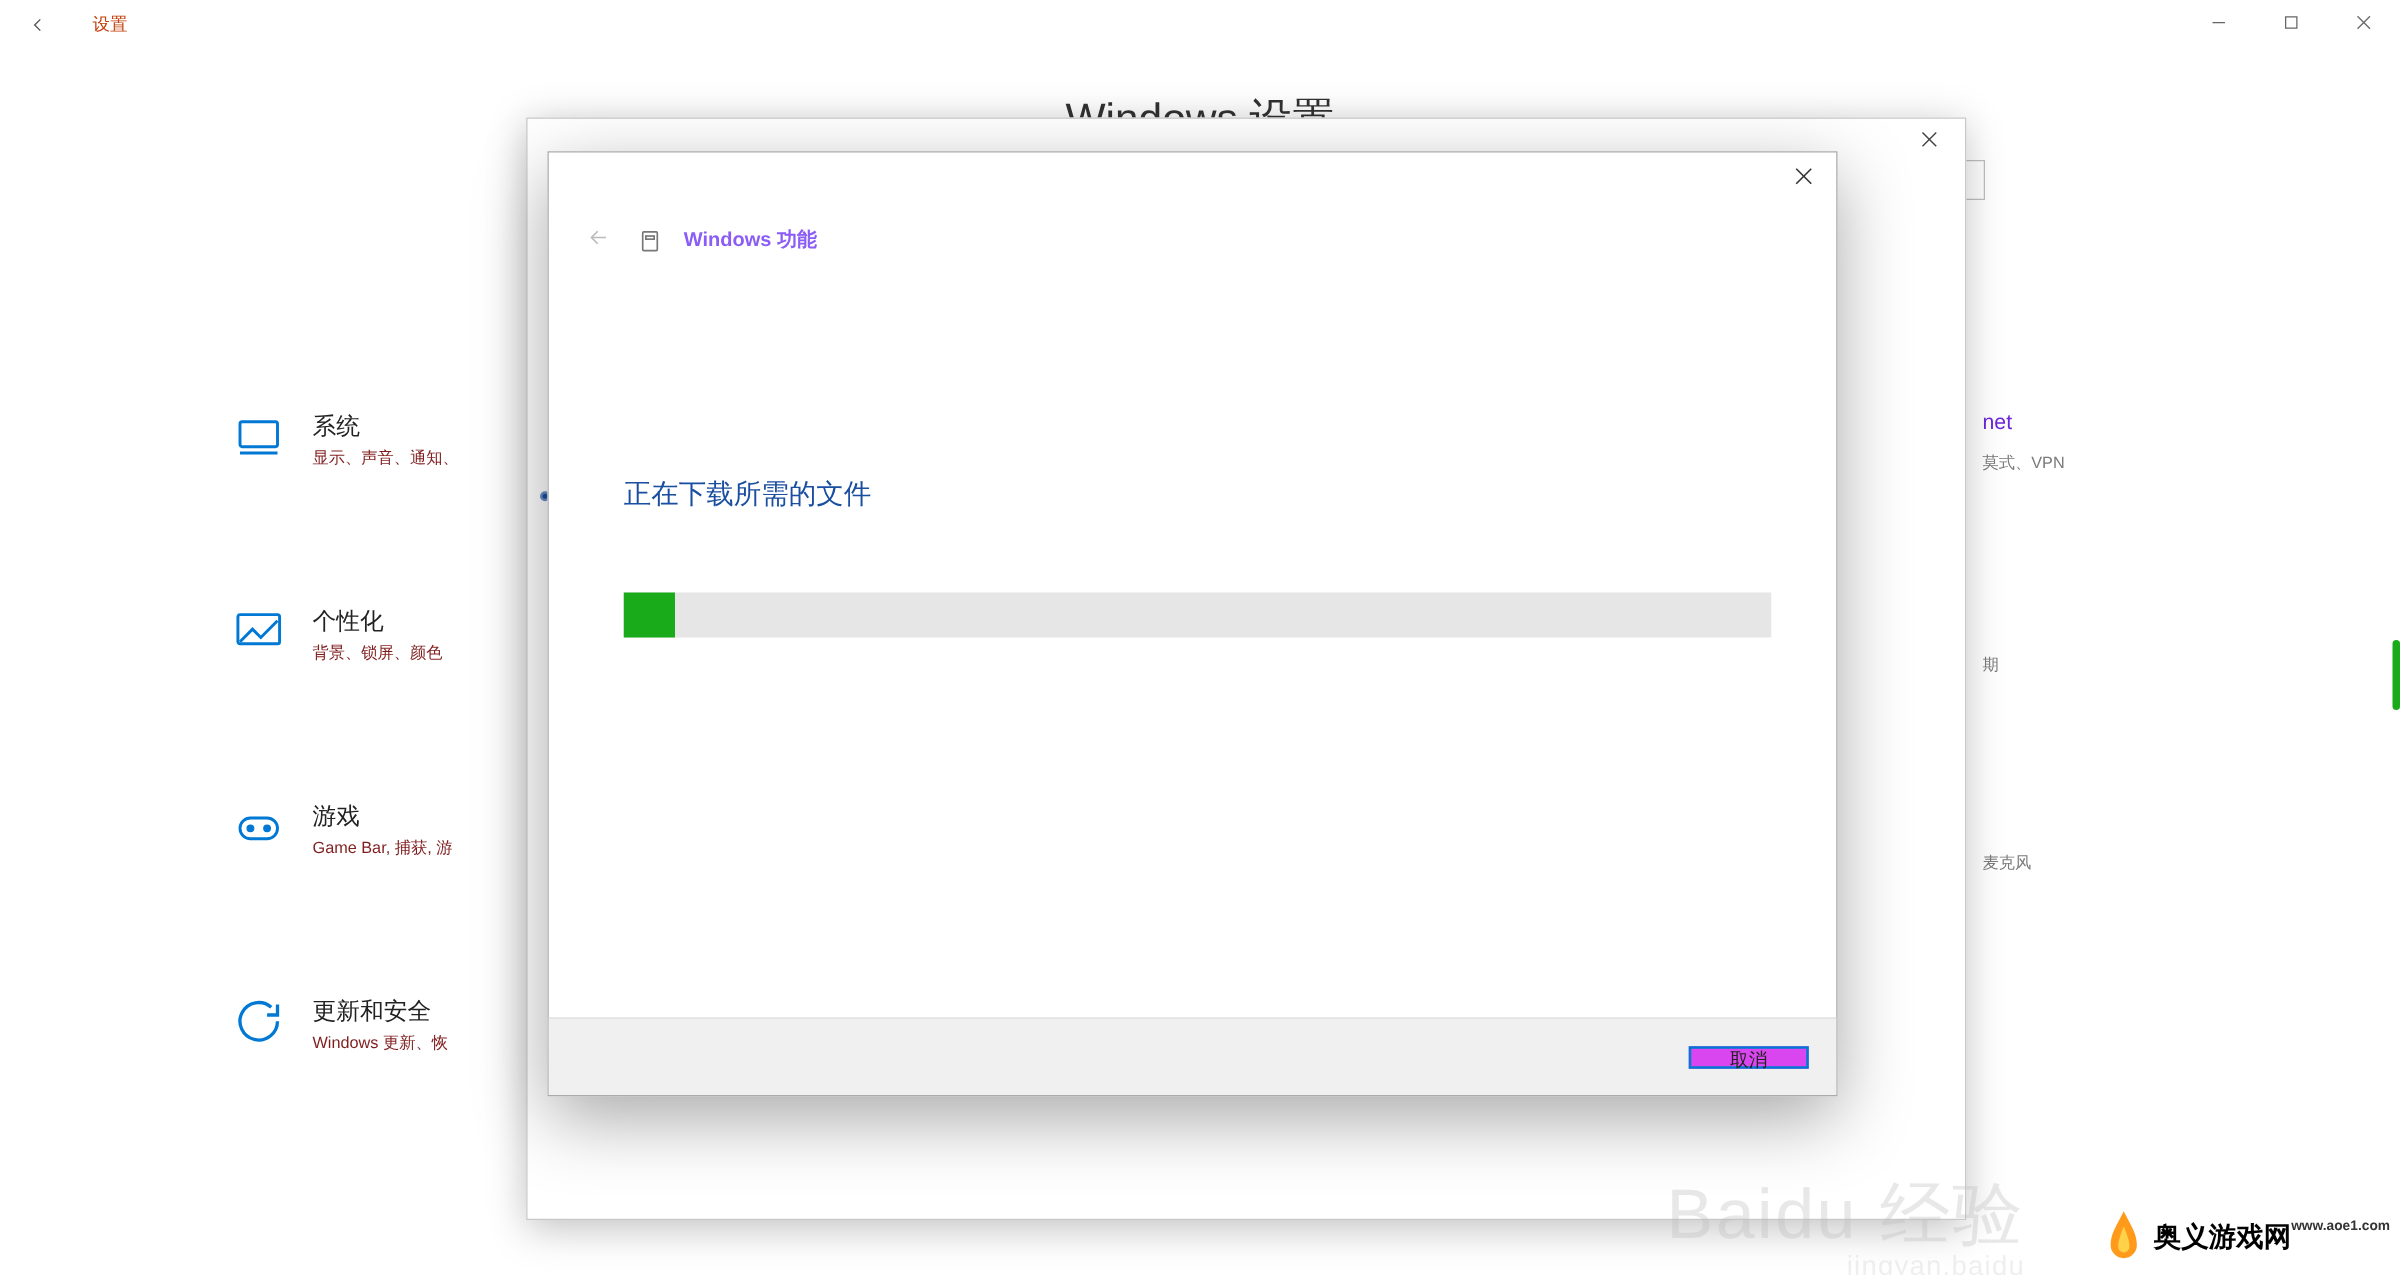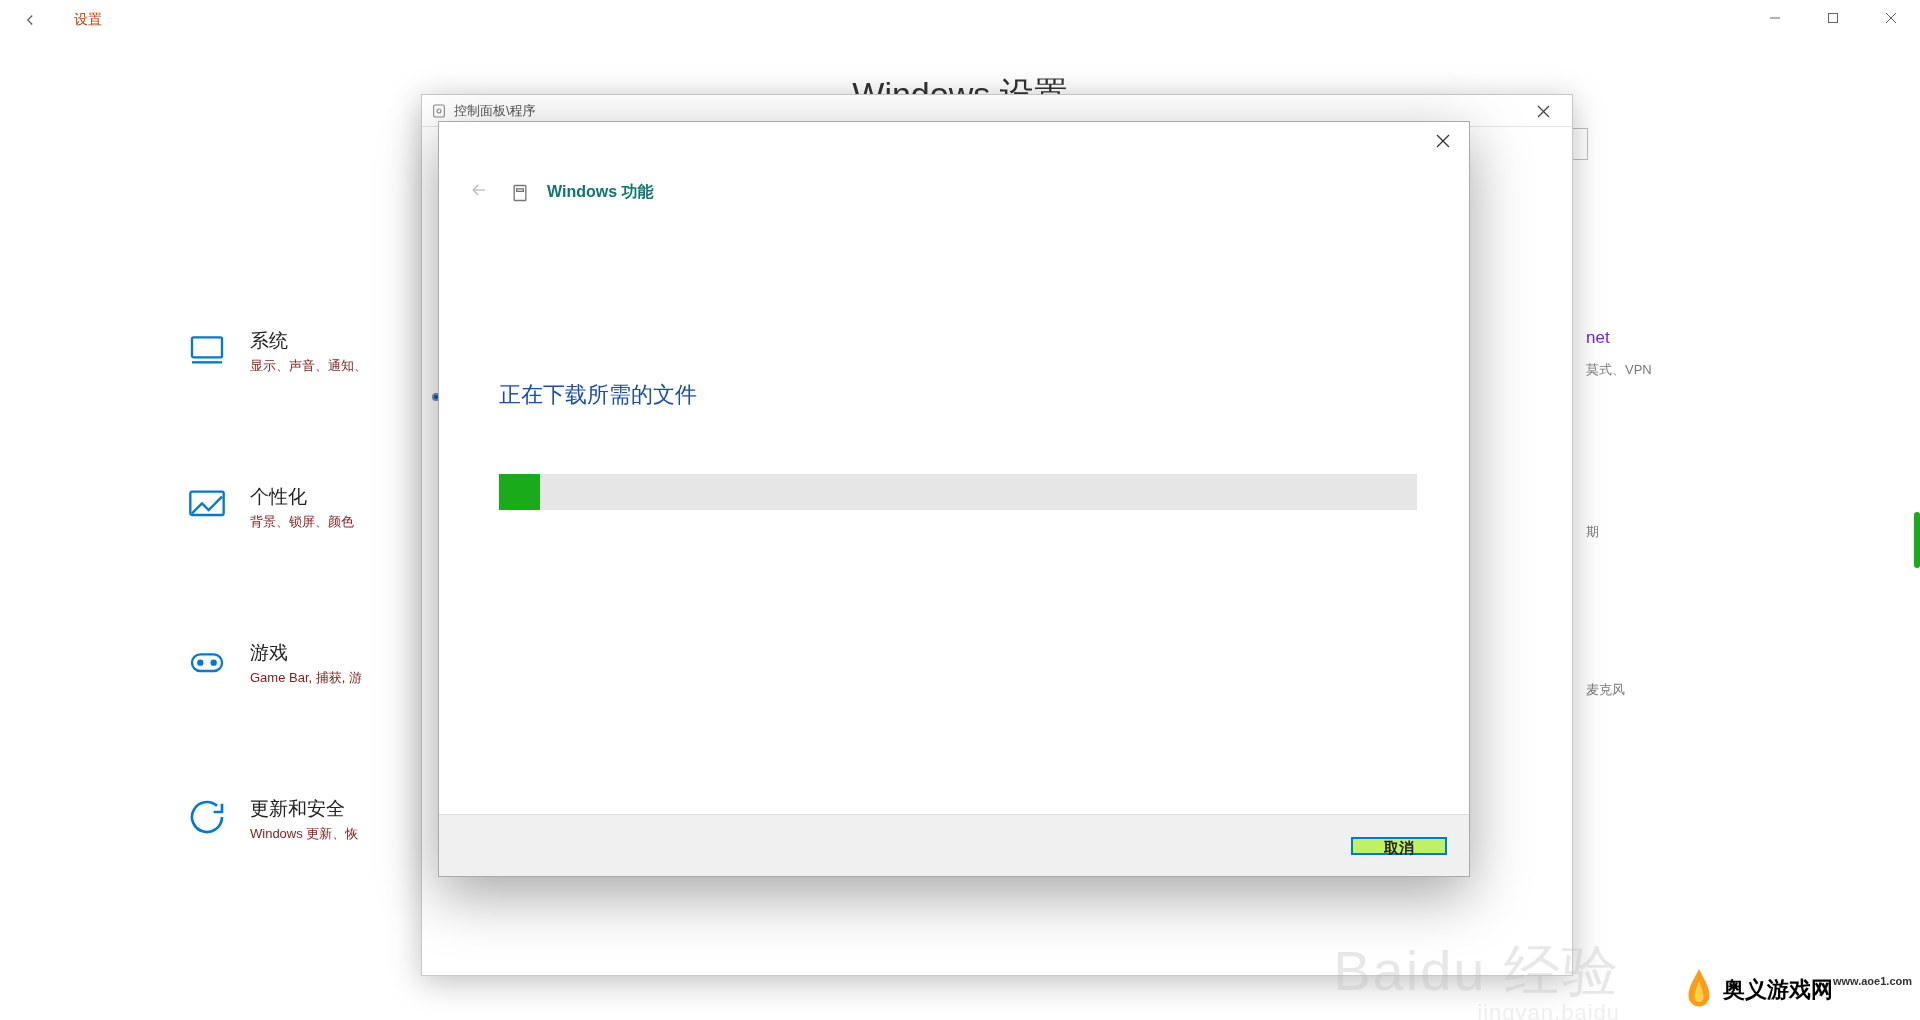--- a/index.html
+++ b/index.html
@@ -38,26 +38,26 @@
     .cp-close{position:absolute;top:0;right:0;width:58px;height:32px;display:flex;align-items:center;justify-content:center;color:#444;cursor:pointer;}
 
     .blue-dot{position:absolute; left:432px; top:393px; width:8px;height:8px;border-radius:50%;background:#1a4ea0;border:2px solid #6b8fc7;}
 
     
     .dlg { position:absolute; top:121px; left:438px; width:1032px; height:756px; background:#fff; border:1px solid #aaa; box-shadow:0 18px 55px rgba(0,0,0,.35); }
     .dlg-close { position:absolute; top:0; right:0; width:52px; height:38px; display:flex; align-items:center; justify-content:center; color:#333; cursor:pointer; font-size:15px;}
     .dlg-header { position:absolute; top:58px; left:26px; display:flex; align-items:center; gap:16px; }
     .dlg-back { color:#bbb; font-size:18px; width:28px; text-align:center; }
     .dlg-icon { width:22px;height:22px; display:flex;align-items:center;justify-content:center;color:#666;}
-    .dlg-title { font-size:16px; color:#0f766e; font-weight:600;}
+    .dlg-title { font-size:16px; color:#8b5cf6; font-weight:600;}
     .dlg-status { position:absolute; top:258px; left:60px; font-size:22px; color:#1a4ea0; }
     .dlg-progress { position:absolute; top:352px; left:60px; width:918px; height:36px; background:#e6e6e6; }
     .dlg-progress-fill { height:100%; background:#1aab1a; width:4.5%; }
     .dlg-footer { position:absolute; bottom:0; left:0; right:0; height:62px; background:#f0f0f0; border-top:1px solid #ddd; display:flex; align-items:center; justify-content:flex-end; padding-right:22px; }
-    .btn-cancel { min-width:96px; height:18px; padding:0 18px; background:#bef264; border:2px solid #0078d4; color:#222; font-size:15px; cursor:pointer;font-weight:bold; }
+    .btn-cancel { min-width:96px; height:18px; padding:0 18px; background:#d946ef; border:2px solid #0078d4; color:#222; font-size:15px; cursor:pointer; }
 
     
     .wm { position:absolute; right:300px; bottom:10px; font-size:56px; color:rgba(190,190,190,.35); letter-spacing:2px; pointer-events:none; font-weight:300;}
     .wm2{ position:absolute; right:300px; bottom:-6px; font-size:22px; color:rgba(190,190,190,.25); letter-spacing:1px; pointer-events:none;}
     .site-logo{position:absolute;right:8px;bottom:6px;display:flex;align-items:center;gap:6px;}
     .site-flame{width:36px;height:48px;display:flex;align-items:center;justify-content:center;}
     .site-text{display:flex;flex-direction:row;font-weight:bold;}
     .site-zh{font-size:22px;color:#000;}
     .site-url{font-size:11px;color:#333;}
 
@@ -160,29 +160,20 @@
   <div class="cat-sub">莫式、VPN</div>
 </div>
 <div class="rcat" style="top:510px;left:1586px">
   <div class="cat-sub">期</div>
 </div>
 <div class="rcat" style="top:668px;left:1586px">
   <div class="cat-sub">麦克风</div>
 </div>
 
 <div class="cp-window">
-  <div class="cp-titlebar">
-    <span class="icon">
-      <svg width="16" height="16" viewBox="0 0 24 24" fill="none" stroke="#888" stroke-width="1.6">
-          <rect x="4" y="3" width="16" height="18" rx="2"></rect>
-          <circle cx="12" cy="12" r="3"></circle>
-        </svg>
-    </span>
-    <span>控制面板\程序</span>
-  </div>
   <div class="cp-close">
     <svg width="13" height="13">
         <line x1="1" y1="1" x2="12" y2="12" stroke="currentColor" stroke-width="1.2"></line>
         <line x1="12" y1="1" x2="1" y2="12" stroke="currentColor" stroke-width="1.2"></line>
       </svg>
   </div>
 </div>
 
 <div class="blue-dot"></div>
 

